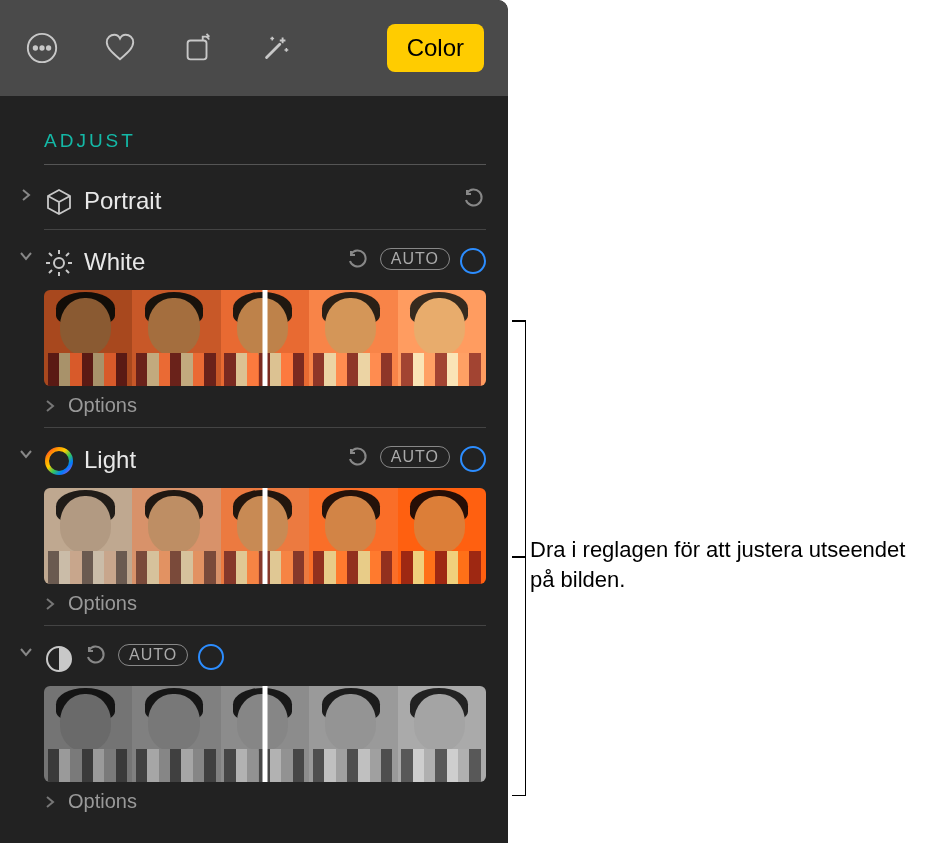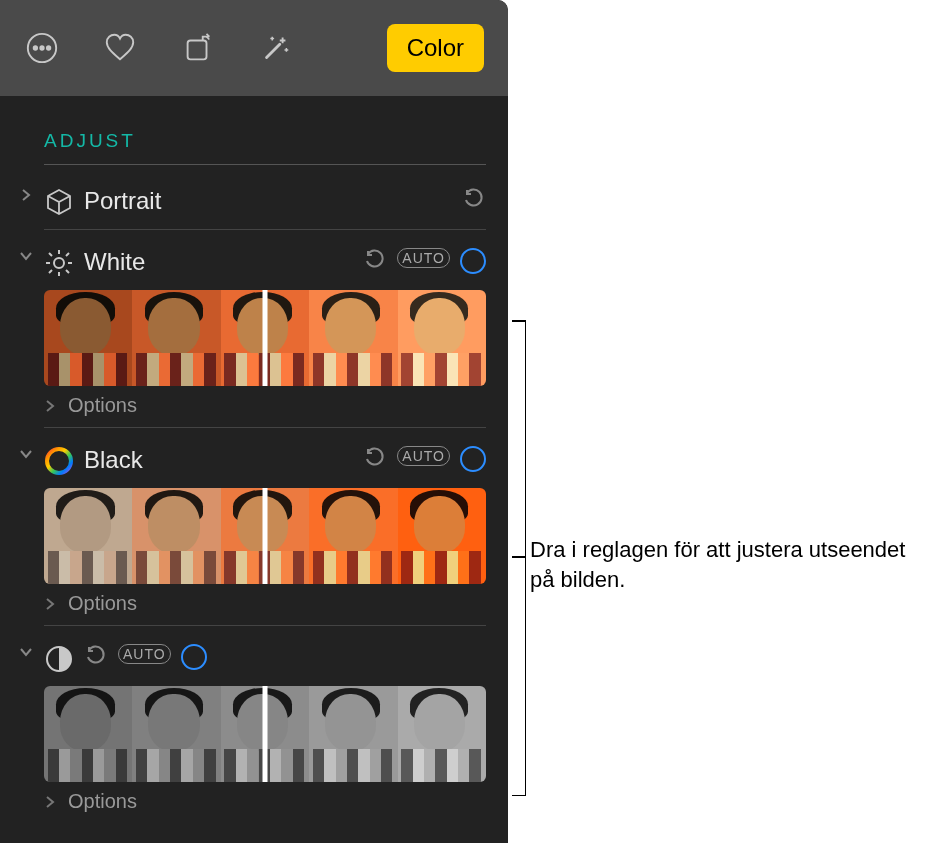--- a/index.html
+++ b/index.html
@@ -93,22 +93,22 @@
   .reset-icon {
     width: 24px; height:24px;
     color: #888;
     display:flex;align-items:center;justify-content:center;
     cursor:pointer;
   }
   .reset-icon svg { width: 22px; height:22px; }
   .auto-pill {
     border: 1.5px solid #888;
     border-radius: 14px;
-    padding: 1px 4px;
-    font-size: 14px;
+    padding: 1px 10px;
+    font-size: 16px;
     color: #aaa;
     letter-spacing: 1px;
     cursor:pointer;
   }
   .ring {
     width: 26px; height:26px;
     border: 2.5px solid #2c8dff;
     border-radius: 50%;
     cursor:pointer;
   }
@@ -411,21 +411,21 @@
               <stop offset="0%" stop-color="#ff3b30"></stop>
                   <stop offset="20%" stop-color="#ff9500"></stop>
               <stop offset="40%" stop-color="#ffcc00"></stop>
                   <stop offset="60%" stop-color="#34c759"></stop>
               <stop offset="80%" stop-color="#007aff"></stop>
                   <stop offset="100%" stop-color="#af52de"></stop>
             </linearGradient>
               </defs>
           </svg>
         </span>
-        <span class="adj-name">Black</span>
+        <span class="adj-name">Light</span>
         <span class="reset-icon">
           <svg viewBox="0 0 22 22" fill="none" stroke="currentColor" stroke-width="2">
             <path d="M4 5 A8 8 0 1 1 3 12"></path>
               <path d="M4 2 L4 6 L8 6"></path>
           </svg>
         </span>
         <span class="auto-pill">AUTO</span>
         <span class="ring"></span>
       </div>
       <div class="preview-strip">

